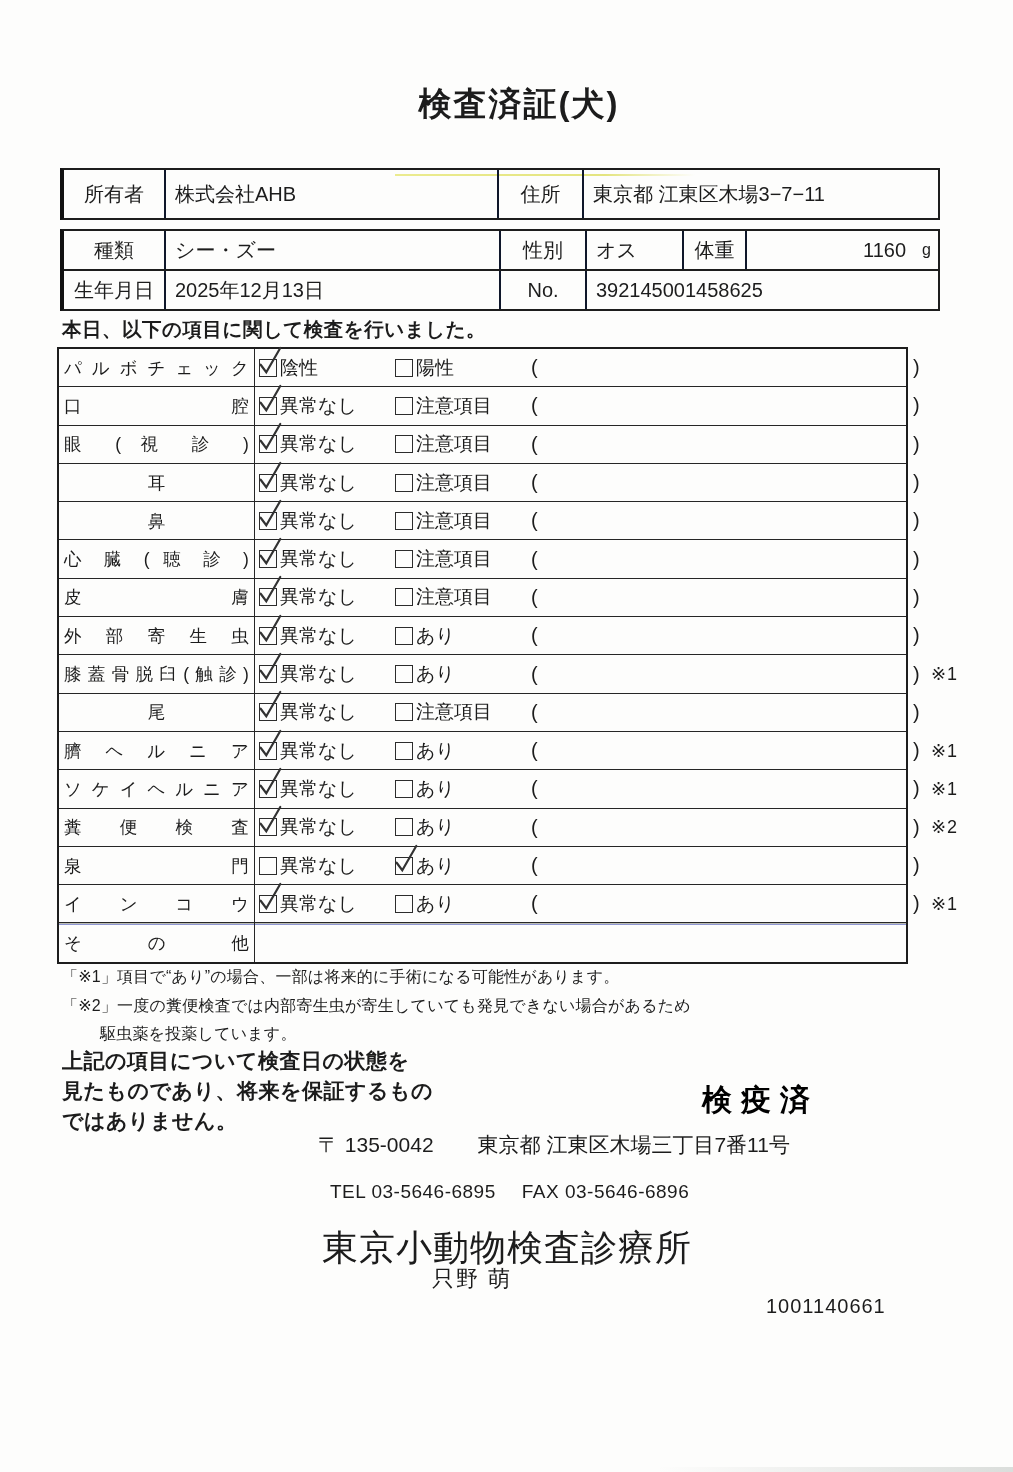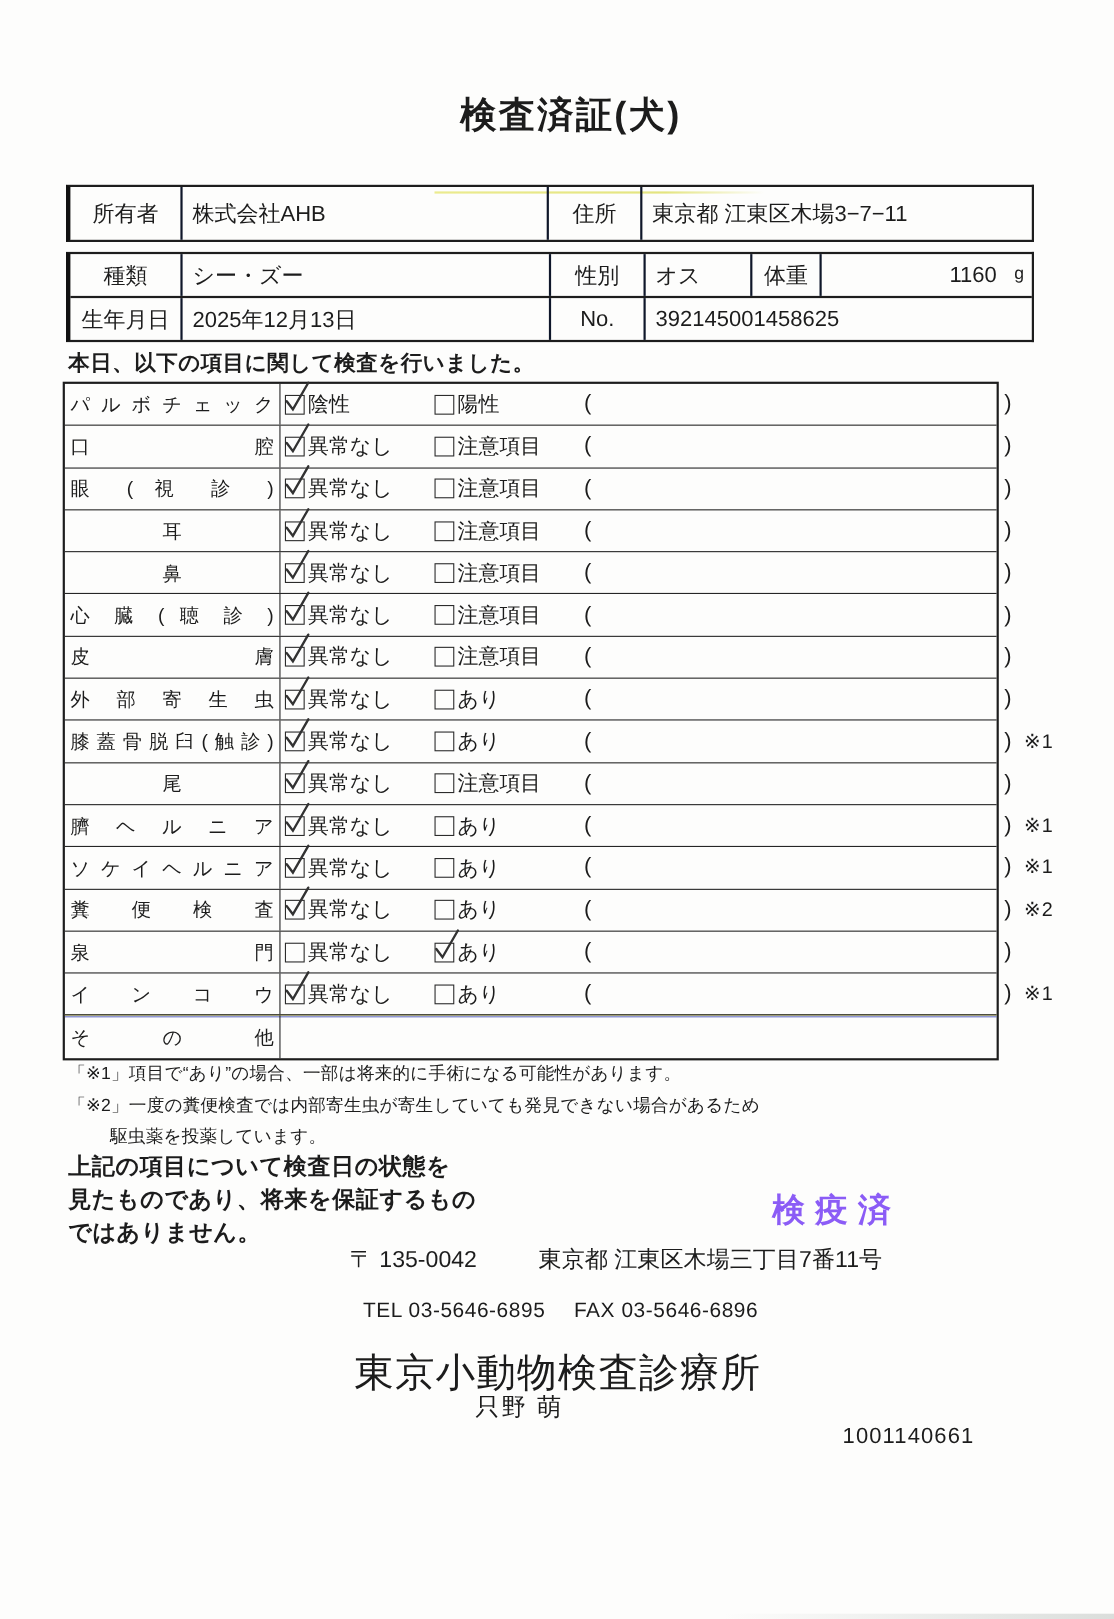--- a/index.html
+++ b/index.html
@@ -50,24 +50,24 @@
   .opt.checked .check{visibility:visible;}
   .paren{position:absolute;top:0;height:100%;display:inline-flex;align-items:center;font-size:20px;}
   .paren-open{left:276px;} .paren-close{left:658px;}
   .note{position:absolute;right:-52px;top:0;height:100%;display:inline-flex;align-items:center;
     font-size:18px;letter-spacing:1px;white-space:nowrap;}
 
   
   .footnotes{position:absolute;left:62px;top:963px;font-size:16px;line-height:28.5px;letter-spacing:.2px;}
   .fn-indent{margin-left:38px;}
   .disclaimer{position:absolute;left:62px;top:1046px;font-size:21px;font-weight:600;line-height:30px;letter-spacing:.5px;}
-  .stamp{position:absolute;left:702px;top:1080px;font-size:30px;font-weight:600;letter-spacing:9px;color:#8b5cf6;}
+  .stamp{position:absolute;left:702px;top:1080px;font-size:30px;font-weight:600;letter-spacing:9px;color:#000000;}
 
   
-  .addr-line{position:absolute;left:318px;top:1131px;font-size:21px;display:flex;gap:56px;white-space:nowrap;}
+  .addr-line{position:absolute;left:318px;top:1131px;font-size:21px;display:flex;gap:44px;white-space:nowrap;}
   .tel-line{position:absolute;left:330px;top:1181px;font-size:19px;display:flex;gap:26px;white-space:nowrap;letter-spacing:.5px;}
   .clinic-name{position:absolute;left:322px;top:1224px;font-size:36px;letter-spacing:1px;}
   .vet-name{position:absolute;left:432px;top:1264px;font-size:22px;letter-spacing:2px;}
   .serial{position:absolute;left:766px;top:1295px;font-size:20px;letter-spacing:1px;}
 
   
   .artifact-top-table{position:absolute;left:395px;top:174px;width:300px;height:2px;
     background:linear-gradient(to right,#e8e87c,#dfe06a 70%,transparent);opacity:.85;}
   .artifact-row-line{position:absolute;left:0;width:100%;height:3px;top:572.5px;
     background:linear-gradient(#d8d24a 33%,#4653b8 66%);opacity:.6;}

